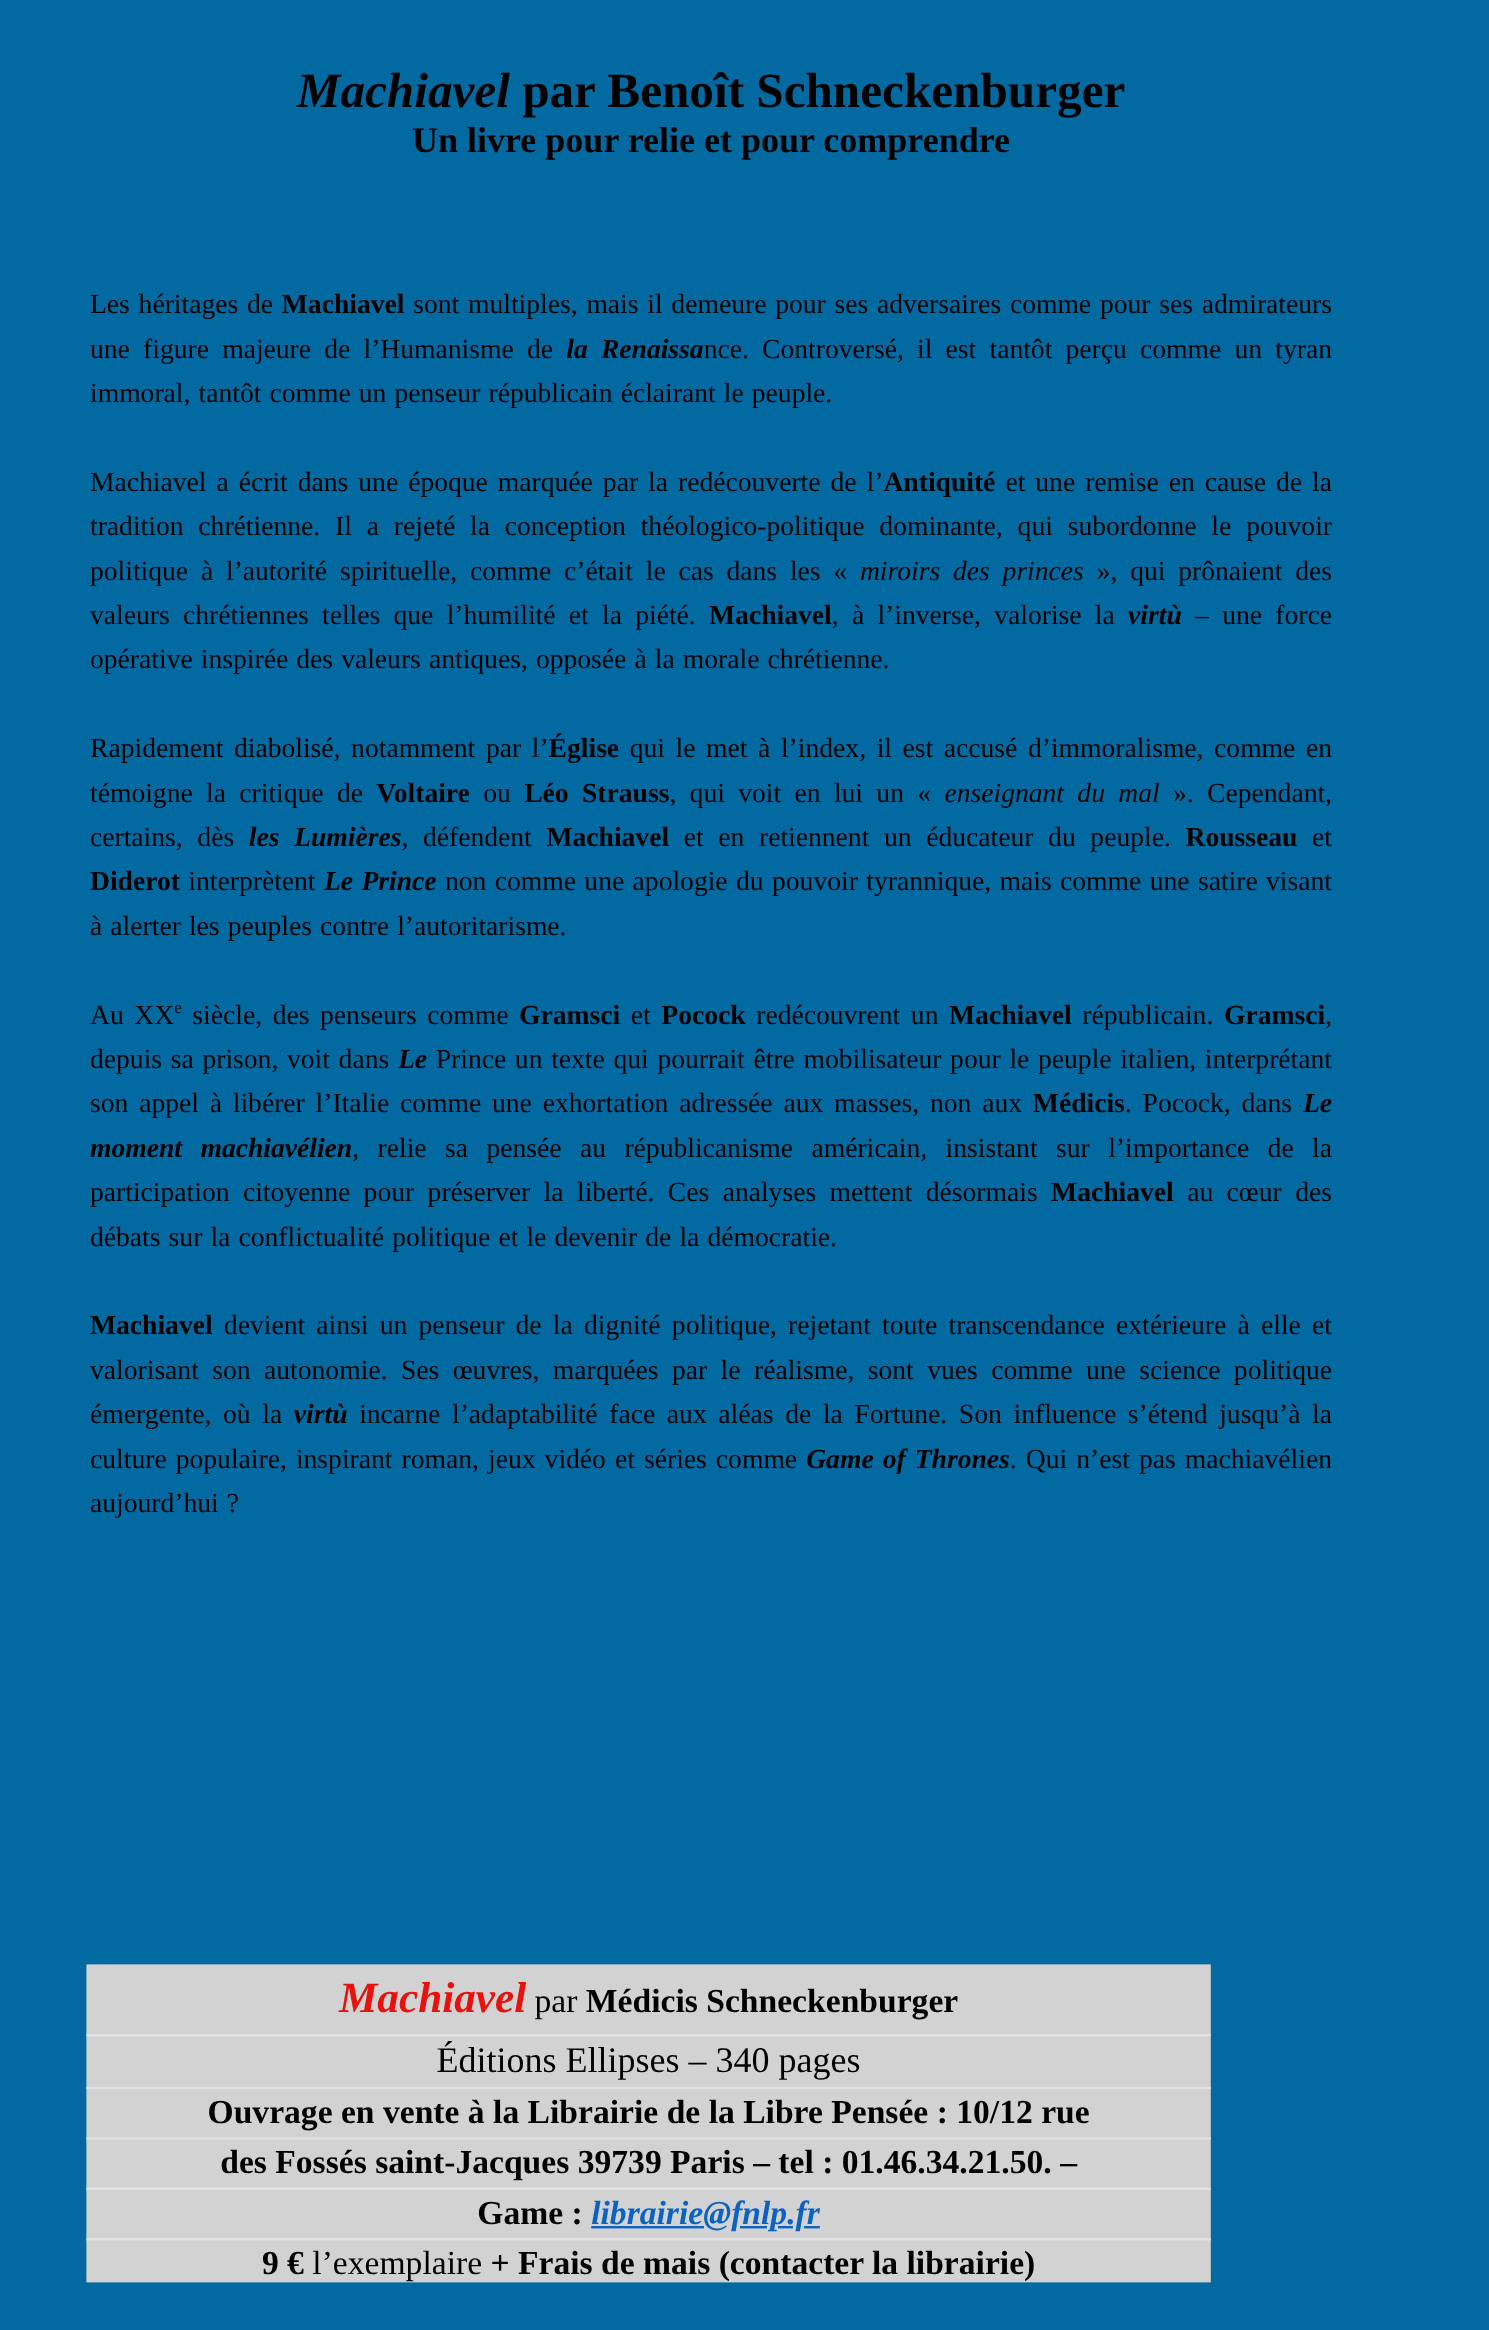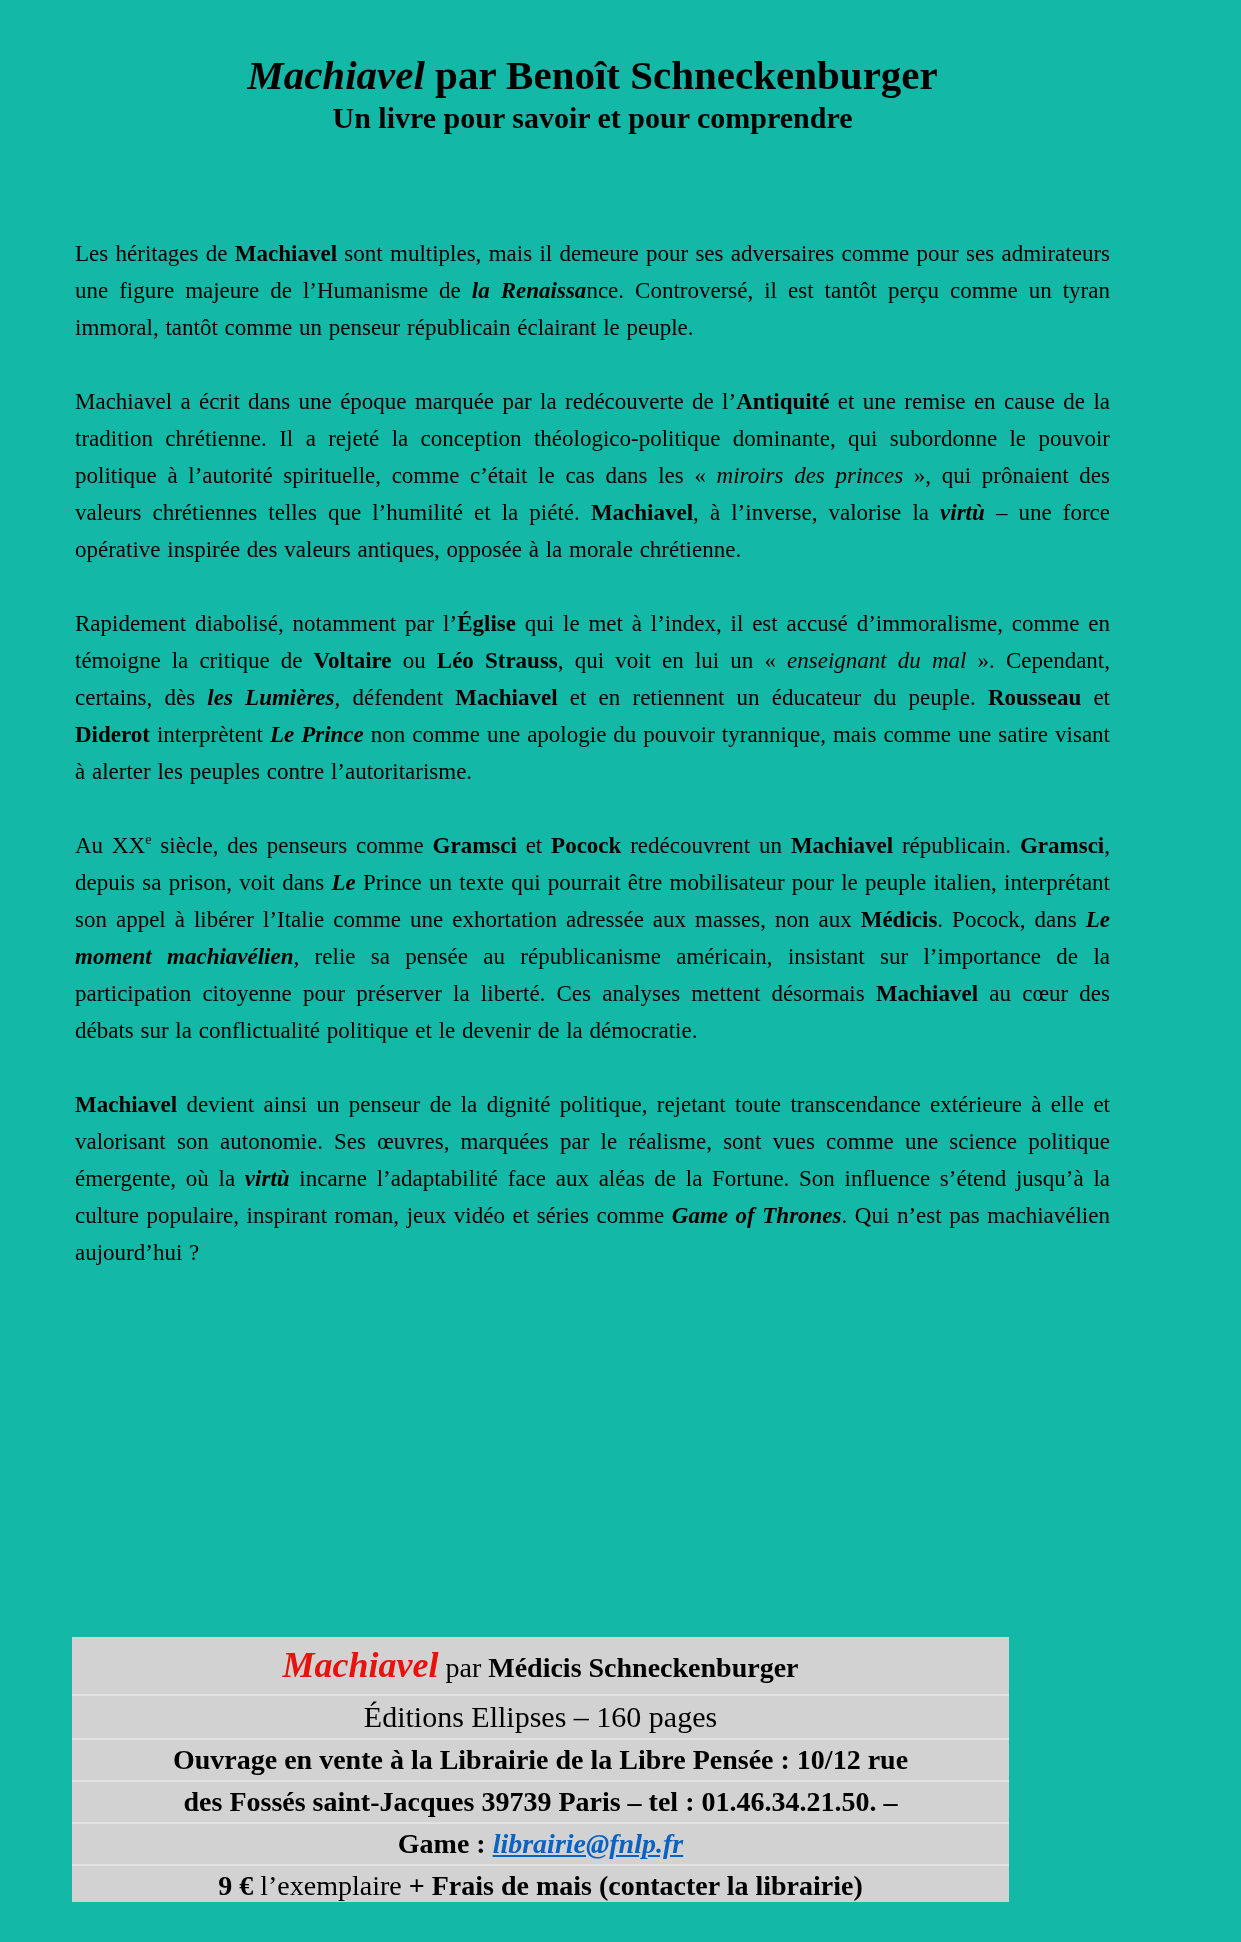--- a/index.html
+++ b/index.html
@@ -8,21 +8,21 @@
     --box-bg: #d2d2d2;
     --separator: #e2e2e2;
     --text: #000000;
   }
   * { margin: 0; padding: 0; box-sizing: border-box; }
   html, body { background: #ffffff; }
   .page {
     position: relative;
     width: 1241px;
     height: 1942px;
-    background: #14b8a6;
+    background: #0369a1;
     color: var(--text);
     font-family: "Liberation Serif", "DejaVu Serif", serif;
     overflow: hidden;
   }
   .doc-header {
     margin: 52px 131px 0 75px;
     text-align: center;
   }
   .doc-title {
     font-size: 41px;
@@ -73,33 +73,33 @@
   .box-line.line1 { line-height: 52px; }
   .box-line.line2 { font-size: 30px; line-height: 42px; }
 </style>
 </head>
 <body>
 
 <div class="page">
 
   <header class="doc-header">
     <h1 class="doc-title"><span class="b i">Machiavel</span><span class="b"> par Benoît Schneckenburger</span></h1>
-    <h2 class="doc-subtitle">Un livre pour savoir et pour comprendre</h2>
+    <h2 class="doc-subtitle">Un livre pour relie et pour comprendre</h2>
   </header>
 
   <main class="doc-body">
     <p class="para"><span>Les héritages de </span><span class="b">Machiavel</span><span> sont multiples, mais il demeure pour ses adversaires comme pour ses admirateurs une figure majeure de l’Humanisme de </span><span class="b i">la Renaissa</span><span>nce. Controversé, il est tantôt perçu comme un tyran immoral, tantôt comme un penseur républicain éclairant le peuple.</span></p>
     <p class="para"><span>Machiavel a écrit dans une époque marquée par la redécouverte de l’</span><span class="b">Antiquité</span><span> et une remise en cause de la tradition chrétienne. Il a rejeté la conception théologico-politique dominante, qui subordonne le pouvoir politique à l’autorité spirituelle, comme c’était le cas dans les « </span><span class="i">miroirs des princes</span><span> », qui prônaient des valeurs chrétiennes telles que l’humilité et la piété. </span><span class="b">Machiavel</span><span>, à l’inverse, valorise la </span><span class="b i">virtù</span><span> – une force opérative inspirée des valeurs antiques, opposée à la morale chrétienne.</span></p>
     <p class="para"><span>Rapidement diabolisé, notamment par l’</span><span class="b">Église</span><span> qui le met à l’index, il est accusé d’immoralisme, comme en témoigne la critique de </span><span class="b">Voltaire</span><span> ou </span><span class="b">Léo Strauss</span><span>, qui voit en lui un « </span><span class="i">enseignant du mal</span><span> ». Cependant, certains, dès </span><span class="b i">les Lumières</span><span>, défendent </span><span class="b">Machiavel</span><span> et en retiennent un éducateur du peuple. </span><span class="b">Rousseau</span><span> et </span><span class="b">Diderot</span><span> interprètent </span><span class="b i">Le Prince</span><span> non comme une apologie du pouvoir tyrannique, mais comme une satire visant à alerter les peuples contre l’autoritarisme.</span></p>
     <p class="para"><span>Au XX</span><span class="sup">e</span><span> siècle, des penseurs comme </span><span class="b">Gramsci</span><span> et </span><span class="b">Pocock</span><span> redécouvrent un </span><span class="b">Machiavel</span><span> républicain. </span><span class="b">Gramsci</span><span>, depuis sa prison, voit dans </span><span class="b i">Le</span><span> Prince un texte qui pourrait être mobilisateur pour le peuple italien, interprétant son appel à libérer l’Italie comme une exhortation adressée aux masses, non aux </span><span class="b">Médicis</span><span>. Pocock, dans </span><span class="b i">Le moment machiavélien</span><span>, relie sa pensée au républicanisme américain, insistant sur l’importance de la participation citoyenne pour préserver la liberté. Ces analyses mettent désormais </span><span class="b">Machiavel</span><span> au cœur des débats sur la conflictualité politique et le devenir de la démocratie.</span></p>
     <p class="para"><span class="b">Machiavel</span><span> devient ainsi un penseur de la dignité politique, rejetant toute transcendance extérieure à elle et valorisant son autonomie. Ses œuvres, marquées par le réalisme, sont vues comme une science politique émergente, où la </span><span class="b i">virtù</span><span> incarne l’adaptabilité face aux aléas de la Fortune. Son influence s’étend jusqu’à la culture populaire, inspirant roman, jeux vidéo et séries comme </span><span class="b i">Game of Thrones</span><span>. Qui n’est pas machiavélien aujourd’hui ?</span></p>
   </main>
 
   <section class="book-box">
     <div class="box-line line1"><span class="b i red">Machiavel</span><span> par </span><span class="b">Médicis Schneckenburger</span></div>
-    <div class="box-line line2"><span>Éditions Ellipses – 160 pages</span></div>
+    <div class="box-line line2"><span>Éditions Ellipses – 340 pages</span></div>
     <div class="box-line"><span class="b">Ouvrage en vente à la Librairie de la Libre Pensée : 10/12 rue</span></div>
     <div class="box-line"><span class="b">des Fossés saint-Jacques 39739 Paris – tel : 01.46.34.21.50. –</span></div>
     <div class="box-line"><span class="b">Game : </span><span class="b i link">librairie@fnlp.fr</span></div>
     <div class="box-line"><span class="b">9 € </span><span>l’exemplaire </span><span class="b">+ Frais de mais (contacter la librairie)</span></div>
   </section>
 
 </div>
 
 </body></html>

